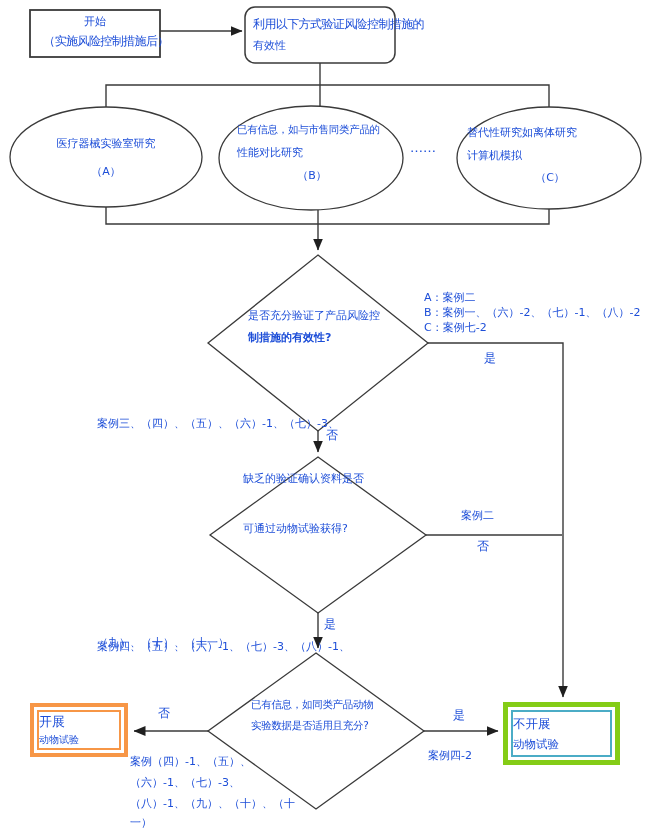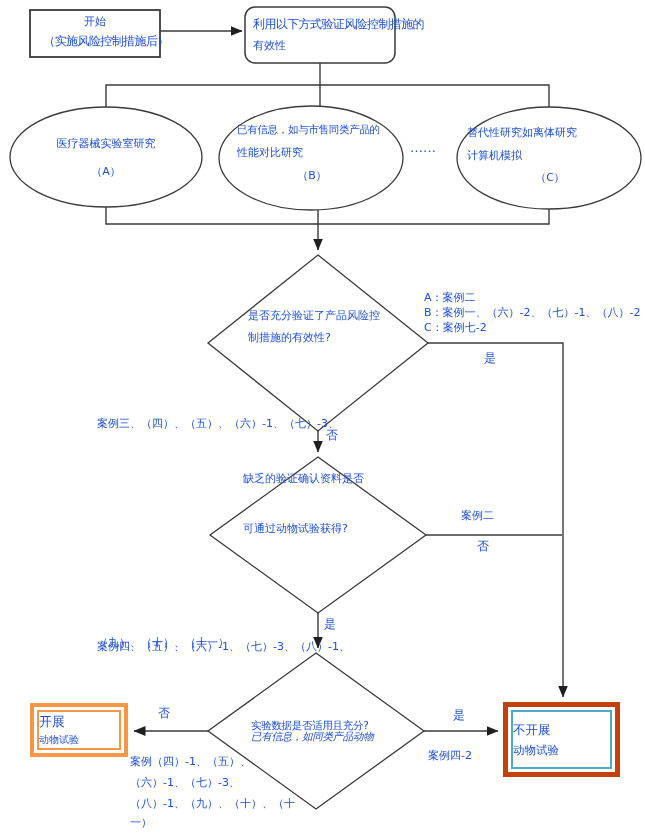--- a/index.html
+++ b/index.html
@@ -14,21 +14,21 @@
   .s12 { font-size:12px; }
   .s10 { font-size:12px; letter-spacing:-0.6px; }
   .s10b { font-size:10.5px; letter-spacing:-0.3px; }
   .endbox { position:absolute; background:#ffffff; padding:3px; }
   .endbox-inner {
     width:100%; height:100%; display:flex; flex-direction:column;
     justify-content:center;
   }
   .do-box { left:30px; top:703px; width:98px; height:54px; border:4px solid #F79646; }
   .do-box .endbox-inner { border:2px solid #F79646; }
-  .dont-box { left:503px; top:702px; width:117px; height:75px; border:5px solid #c2410c; }
+  .dont-box { left:503px; top:702px; width:117px; height:63px; border:5px solid #84cc16; }
   .dont-box .endbox-inner { border:2px solid #4BACC6; }
   .do-line1 { font-size:13px; }
   .do-line2 { font-size:10px; margin-top:2px; }
   .dont-line1 { font-size:12.5px; }
   .dont-line2 { font-size:11.5px; margin-top:4px; }
 </style>
 </head>
 <body>
 
 <div class="canvas">
@@ -80,42 +80,42 @@
   <div class="t" style="left:237px;top:146px;">性能对比研究</div>
   <div class="t ctr" style="left:226px;top:169px;width:172px;">（B）</div>
 
   <div class="t" style="left:410px;top:140px;font-size:13px;">……</div>
 
   <div class="t" style="left:467px;top:126px;">替代性研究如离体研究</div>
   <div class="t" style="left:467px;top:149px;">计算机模拟</div>
   <div class="t ctr" style="left:462px;top:171px;width:176px;">（C）</div>
 
   <div class="t" style="left:248px;top:309px;">是否充分验证了产品风险控</div>
-  <div class="t" style="left:248px;top:331px;">制措施的有效性?</div>
+  <div class="t" style="left:248px;top:331px;font-weight:bold;">制措施的有效性?</div>
 
   <div class="t" style="left:424px;top:291px;">A：案例二</div>
   <div class="t" style="left:424px;top:306px;">B：案例一、（六）-2、（七）-1、（八）-2</div>
   <div class="t" style="left:424px;top:321px;">C：案例七-2</div>
 
   <div class="t s12" style="left:484px;top:351px;">是</div>
   <div class="t s12" style="left:326px;top:428px;">否</div>
 
   <div class="t" style="left:97px;top:417px;">案例三、（四）、（五）、（六）-1、（七）-3、</div>
 
   <div class="t" style="left:243px;top:472px;">缺乏的验证确认资料是否</div>
   <div class="t" style="left:243px;top:522px;text-align:center;">可通过动物试验获得?</div>
 
   <div class="t" style="left:461px;top:509px;">案例二</div>
   <div class="t s12" style="left:477px;top:539px;">否</div>
 
   <div class="t" style="left:97px;top:640px;">案例四、（五）、（六）-1、（七）-3、（八）-1、</div>
   <div class="t" style="left:97px;top:636px;">（九）、（十）、（十一）</div>
   <div class="t s12" style="left:324px;top:617px;">是</div>
 
-  <div class="t s10b" style="left:251px;top:730px;font-style:italic;">已有信息，如同类产品动物</div>
+  <div class="t s10b" style="left:251px;top:698px;">已有信息，如同类产品动物</div>
   <div class="t s10b" style="left:251px;top:719px;">实验数据是否适用且充分?</div>
 
   <div class="t s12" style="left:158px;top:706px;">否</div>
   <div class="t s12" style="left:453px;top:708px;">是</div>
   <div class="t" style="left:428px;top:749px;">案例四-2</div>
 
   <div class="t" style="left:130px;top:755px;">案例（四）-1、（五）、</div>
   <div class="t" style="left:130px;top:776px;">（六）-1、（七）-3、</div>
   <div class="t" style="left:130px;top:797px;">（八）-1、（九）、（十）、（十</div>
   <div class="t" style="left:130px;top:816px;">一）</div>

